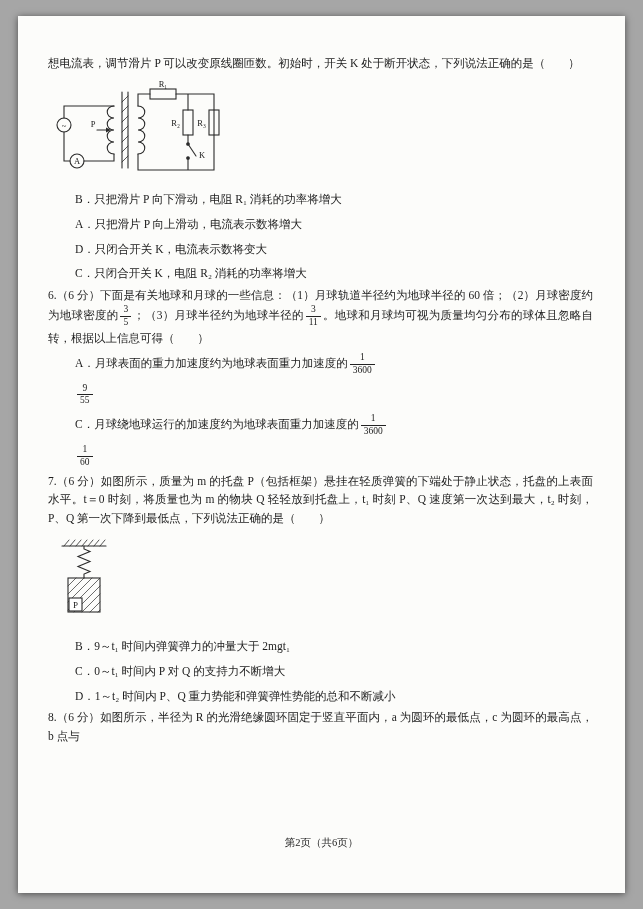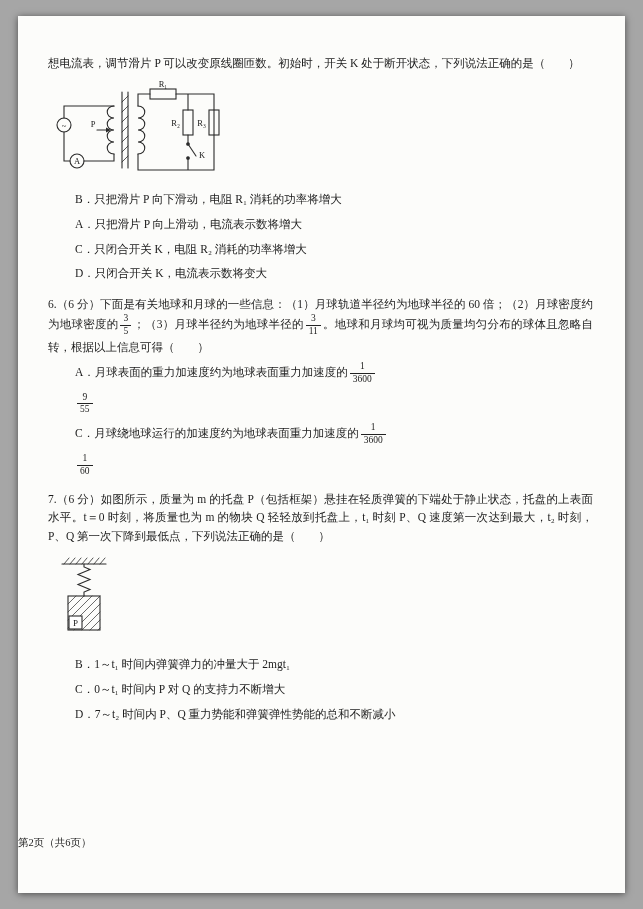--- a/index.html
+++ b/index.html
@@ -18,35 +18,35 @@
     box-shadow: 0 1px 7px rgba(0,0,0,.55);
     padding-left: 44px;
   }
   .content {
     position: absolute; inset: 0;
     padding: 38px 32px 0 30px;
     font-size: 11.5px; line-height: 1.62;
     text-align: justify;
   }
   .para { margin: 0; }
-  .mt1 { margin-top: 9px; }
+  .mt1 { }
   .fig { margin: 7px 0 2px 4px; }
   .opts { margin: 1px 0 0 27px; }
   .opt { padding: 3px 0; }
   .frac {
     display: inline-flex; flex-direction: column; align-items: center;
     vertical-align: middle;
     font-size: 9.5px; line-height: 1.25;
     margin: 0 2px; text-align: center;
   }
   .frac .num { padding: 0 3px; }
   .frac .den { padding: 0 3px; border-top: 1px solid #222; }
   .footer {
     position: absolute; left: 0; right: 0; bottom: 42px;
-    text-align: left; font-size: 10.5px; color: #222;
+    text-align: center; font-size: 10.5px; color: #222;
   }
   svg text { font-family: "Liberation Serif", "DejaVu Serif", serif; }
 </style>
 </head>
 <body>
 
 <div class="page">
   <div class="content">
 
     <p class="para">想电流表，调节滑片 P 可以改变原线圈匝数。初始时，开关 K 处于断开状态，下列说法正确的是（　　）</p>
@@ -91,22 +91,22 @@
           <text x="128" y="46" text-anchor="end">R₂</text>
           <text x="154" y="46" text-anchor="end">R₃</text>
           <text x="147" y="78">K</text>
         </g>
       </svg>
     </div>
 
     <div class="opts">
       <div class="opt"><span>B．只把滑片 P 向下滑动，电阻 R₁ 消耗的功率将增大</span></div>
       <div class="opt"><span>A．只把滑片 P 向上滑动，电流表示数将增大</span></div>
+      <div class="opt"><span>D．只闭合开关 K，电流表示数将变大</span></div>
       <div class="opt"><span>C．只闭合开关 K，电阻 R₂ 消耗的功率将增大</span></div>
-      <div class="opt"><span>D．只闭合开关 K，电流表示数将变大</span></div>
     </div>
 
     <p class="para mt1">
       <span>6.（6 分）下面是有关地球和月球的一些信息：（1）月球轨道半径约为地球半径的 60 倍；（2）月球密度约为地球密度的</span><span class="frac">
           <span class="num">3</span>
           <span class="den">5</span>
         </span><span>；（3）月球半径约为地球半径的</span><span class="frac">
           <span class="num">3</span>
           <span class="den">11</span>
         </span><span>。地球和月球均可视为质量均匀分布的球体且忽略自转，根据以上信息可得（　　）</span>
@@ -149,21 +149,22 @@
           <path d="M32 11 V14 L38 16.5 L26 21.5 L38 26.5 L26 31.5 L38 36.5 L32 39 V43"></path>
           <rect x="16" y="43" width="32" height="34"></rect>
           <path stroke-width="0.7" d="M16 51 L24 43 M16 59 L32 43 M16 67 L40 43 M16 75 L48 43 M22 77 L48 51 M30 77 L48 59 M38 77 L48 67 M46 77 L48 75"></path>
           <rect x="17" y="63" width="13" height="13" fill="#ffffff"></rect>
         </g>
         <text x="23.5" y="73" font-size="9" text-anchor="middle" fill="#1a1a1a">P</text>
       </svg>
     </div>
 
     <div class="opts">
-      <div class="opt"><span>B．1～t₁ 时间内弹簧弹力的冲量大于 2mgt₁</span></div>
+      <div class="opt"><span>B．9～t₁ 时间内弹簧弹力的冲量大于 2mgt₁</span></div>
       <div class="opt"><span>C．0～t₁ 时间内 P 对 Q 的支持力不断增大</span></div>
-      <div class="opt"><span>D．7～t₂ 时间内 P、Q 重力势能和弹簧弹性势能的总和不断减小</span></div>
+      <div class="opt"><span>D．1～t₂ 时间内 P、Q 重力势能和弹簧弹性势能的总和不断减小</span></div>
     </div>
 
+    <p class="para mt1">8.（6 分）如图所示，半径为 R 的光滑绝缘圆环固定于竖直平面内，a 为圆环的最低点，c 为圆环的最高点，b 点与</p>
 
     <div class="footer">第2页（共6页）</div>
   </div>
 </div>
 
 </body></html>

